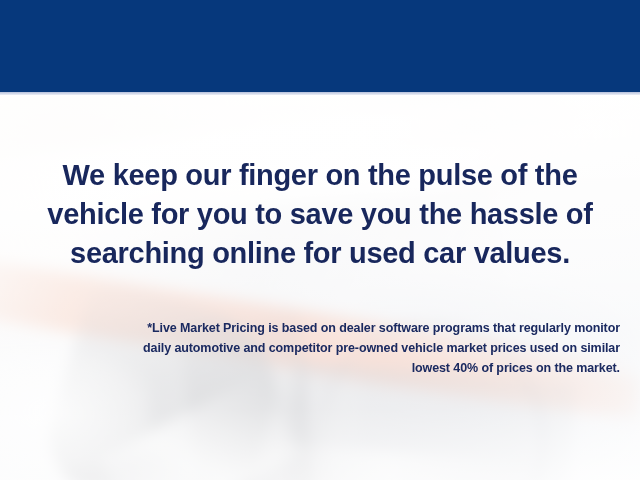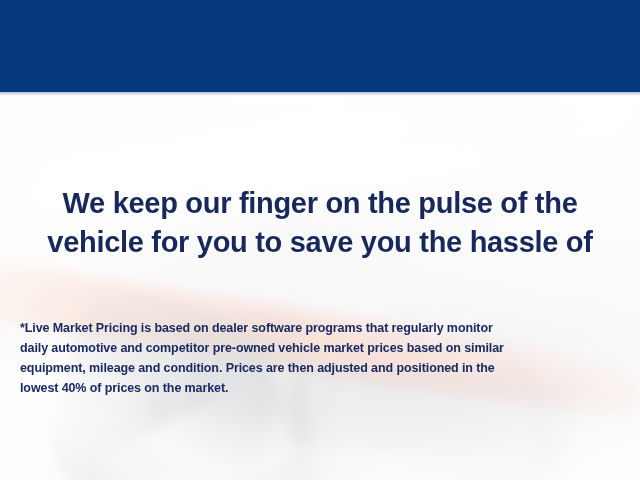--- a/index.html
+++ b/index.html
@@ -191,21 +191,21 @@
     line-height: 0;
     position: relative;
     top: -10px;
     font-weight: bold;
   }
 
   
   .headline {
     position: absolute;
     left: 0;
-    top: 184px;
+    top: 156px;
     width: 640px;
     z-index: 4;
     text-align: center;
     color: #18275c;
     font-family: "Liberation Sans", sans-serif;
     font-size: 29px;
     font-weight: bold;
     line-height: 39px;
     letter-spacing: -0.3px;
   }
@@ -214,21 +214,21 @@
     white-space: nowrap;
   }
 
   
   .disclaimer {
     position: absolute;
     left: 20px;
     top: 318px;
     width: 600px;
     z-index: 4;
-    text-align: left;
+    text-align: right;
     color: #1b2a60;
     font-family: "Liberation Sans", sans-serif;
     font-size: 12.5px;
     font-weight: bold;
     line-height: 20px;
     letter-spacing: -0.1px;
   }
   .disclaimer .dl-line {
     display: block;
     white-space: nowrap;
@@ -263,22 +263,22 @@
   <div class="header-band"></div>
   <div class="header-underline"></div>
   <div class="header-title">
       <span>Live Market Pricing</span>
       <span class="asterisk">*</span>
     </div>
 
   <div class="headline">
     <span class="hl-line">We keep our finger on the pulse of the</span>
     <span class="hl-line">vehicle for you to save you the hassle of</span>
+    <span class="hl-line">searching online for used car values.</span>
   </div>
 
   <div class="disclaimer">
     <span class="dl-line">*Live Market Pricing is based on dealer software programs that regularly monitor</span>
-    <span class="dl-line">daily automotive and competitor pre-owned vehicle market prices based on similar</span>
-    <span class="dl-line">equipment, mileage and condition. Prices are then adjusted and positioned in the</span>
+    <span class="dl-line">daily automotive and competitor pre-owned vehicle market prices used on similar</span>
     <span class="dl-line">lowest 40% of prices on the market.</span>
   </div>
 
 </div>
 
 </body></html>

